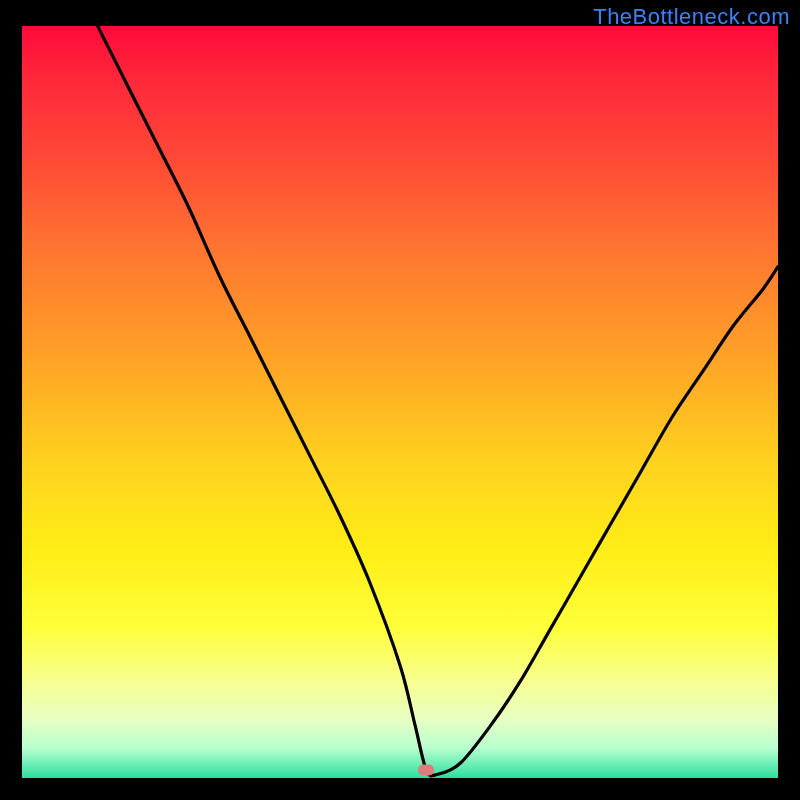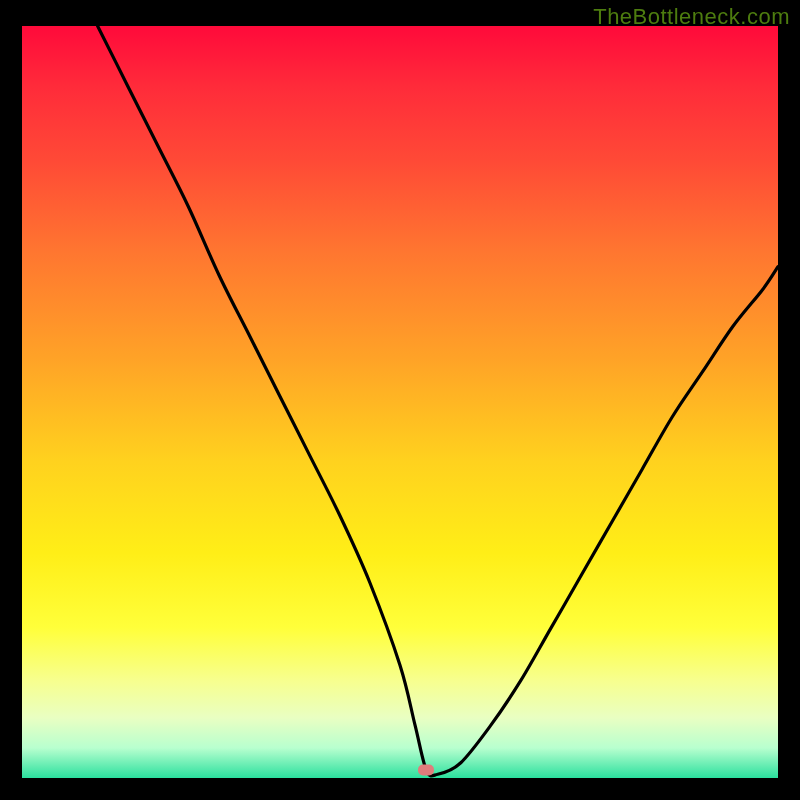--- a/index.html
+++ b/index.html
@@ -13,21 +13,21 @@
   .outer {
     position: relative;
     width: 800px;
     height: 800px;
     background: #000;
   }
   .watermark {
     position: absolute;
     top: 4px;
     right: 10px;
-    color: #4d7c0f;
+    color: #3b82f6;
     font-size: 22px;
     font-weight: 500;
     letter-spacing: 0.5px;
     z-index: 20;
   }
   .plot-frame {
     position: absolute;
     left: 22px;
     top: 26px;
     width: 756px;

